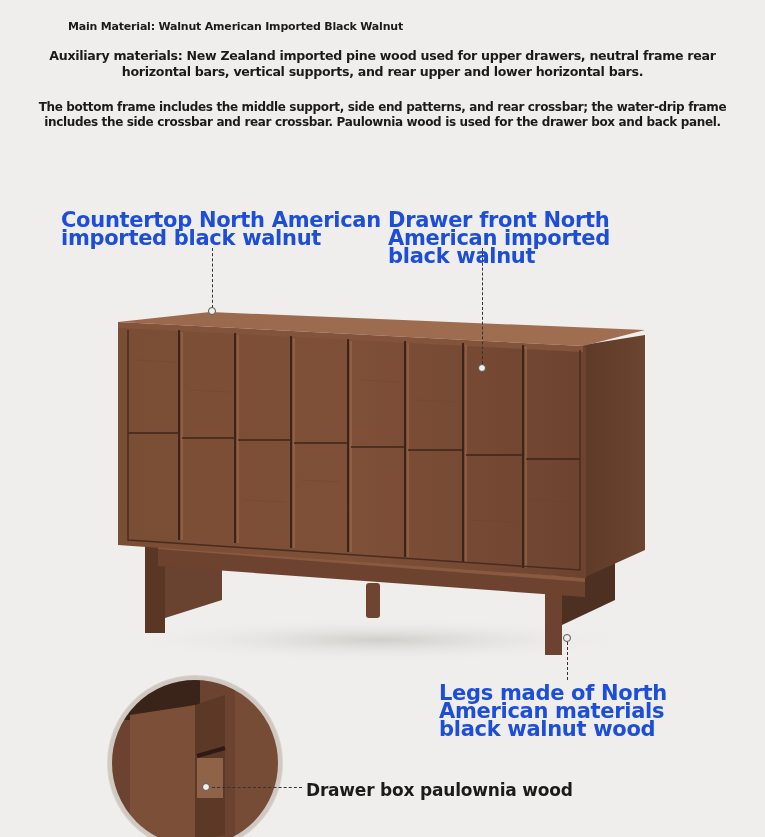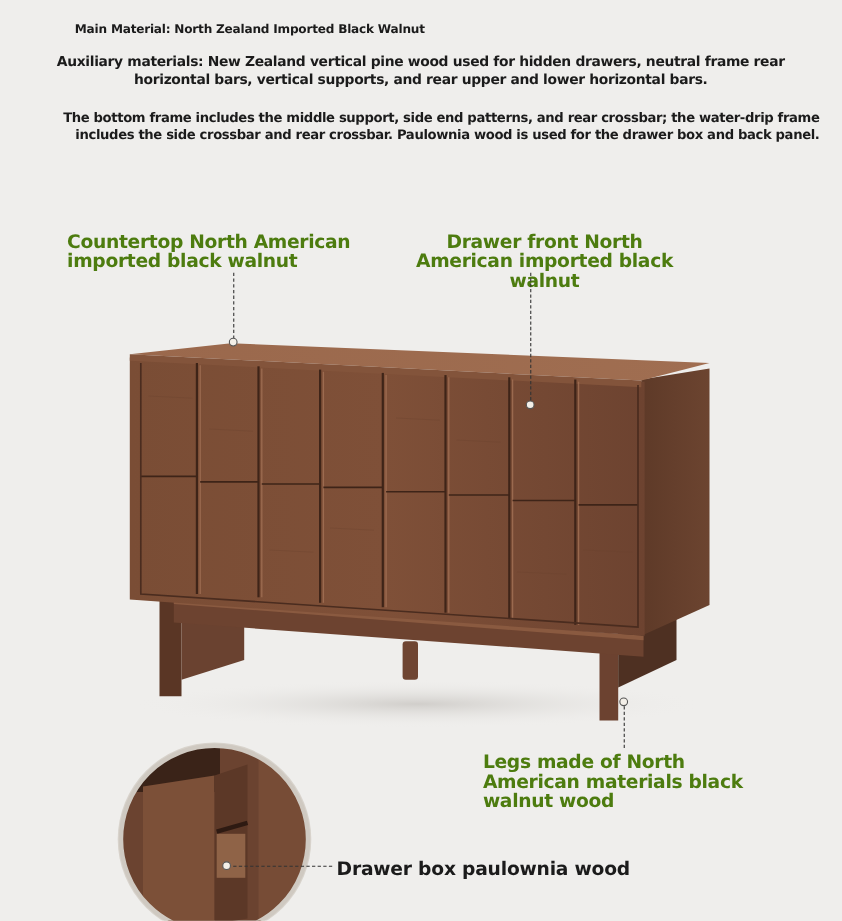--- a/index.html
+++ b/index.html
@@ -5,38 +5,38 @@
   html, body { margin: 0; padding: 0; }
   body {
     width: 765px; height: 837px; overflow: hidden; position: relative;
     background: #efeeec;
     font-family: "DejaVu Sans", "Liberation Sans", sans-serif;
     color: #1b1b1b;
   }
   .txt { position: absolute; font-weight: bold; }
   .main-mat { left: 68px; top: 20px; font-size: 11px; letter-spacing: -0.2px; }
   .aux { left: 30px; width: 705px; top: 48px; font-size: 12.6px; text-align: center; line-height: 16px; letter-spacing: -0.3px; }
-  .bottom { left: 20px; width: 725px; top: 100px; font-size: 12px; text-align: right; line-height: 15px; letter-spacing: -0.35px; }
-  .lbl { font-size: 17px; line-height: 18px; letter-spacing: -0.3px; color: #4d7c0f; }
+  .bottom { left: 20px; width: 725px; top: 100px; font-size: 12px; text-align: center; line-height: 15px; letter-spacing: -0.35px; }
+  .lbl { font-size: 21px; line-height: 18px; letter-spacing: -0.3px; color: #1d4ed8; }
   .l1 { left: 61px; top: 211px; width: 320px; }
-  .l2 { left: 365px; top: 211px; width: 260px; text-align: center; }
+  .l2 { left: 388px; top: 211px; width: 260px; }
   .l3 { left: 439px; top: 684px; width: 260px; }
   .l4 { left: 306px; top: 780px; font-size: 17px; letter-spacing: -0.2px; }
 
   .dash-v { position: absolute; width: 0; border-left: 1px dashed #333; }
   .dash-h { position: absolute; height: 0; border-top: 1px dashed #333; }
   .dot { position: absolute; width: 6px; height: 6px; border-radius: 50%; background: #f3efe8; border: 1px solid #555; }
 
   svg { position: absolute; }
 </style>
 </head>
 <body>
 
-<div class="txt main-mat">Main Material: North Zealand Imported Black Walnut</div>
-<div class="txt aux">Auxiliary materials: New Zealand vertical pine wood used for hidden drawers, neutral frame rear horizontal bars, vertical supports, and rear upper and lower horizontal bars.</div>
+<div class="txt main-mat">Main Material: Walnut American Imported Black Walnut</div>
+<div class="txt aux">Auxiliary materials: New Zealand imported pine wood used for upper drawers, neutral frame rear horizontal bars, vertical supports, and rear upper and lower horizontal bars.</div>
 <div class="txt bottom">The bottom frame includes the middle support, side end patterns, and rear crossbar; the water-drip frame includes the side crossbar and rear crossbar. Paulownia wood is used for the drawer box and back panel.</div>
 
 <div class="txt lbl l1">Countertop North American imported black walnut</div>
 <div class="txt lbl l2">Drawer front North American imported black walnut</div>
 <div class="txt lbl l3">Legs made of North American materials black walnut wood</div>
 <div class="txt l4">Drawer box paulownia wood</div>
 
 <svg width="765" height="837" viewBox="0 0 765 837" style="left:0;top:0;">
   <defs>
     <linearGradient id="front" x1="0" y1="0" x2="1" y2="0">

